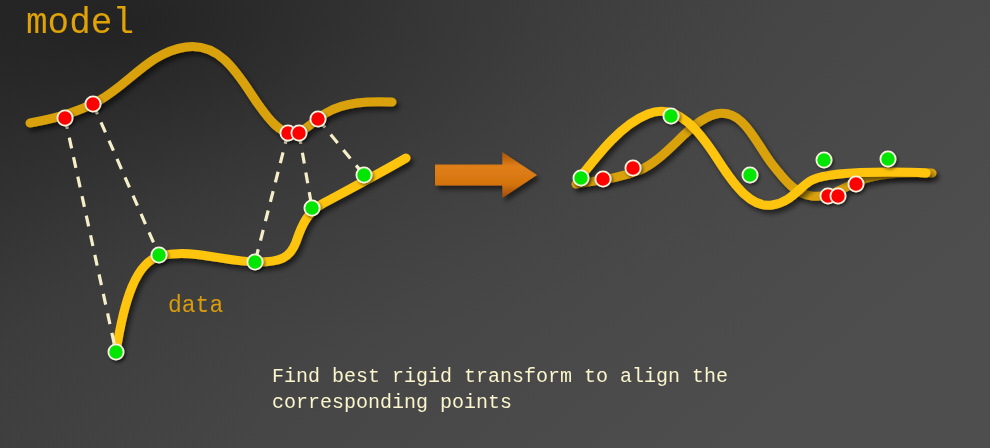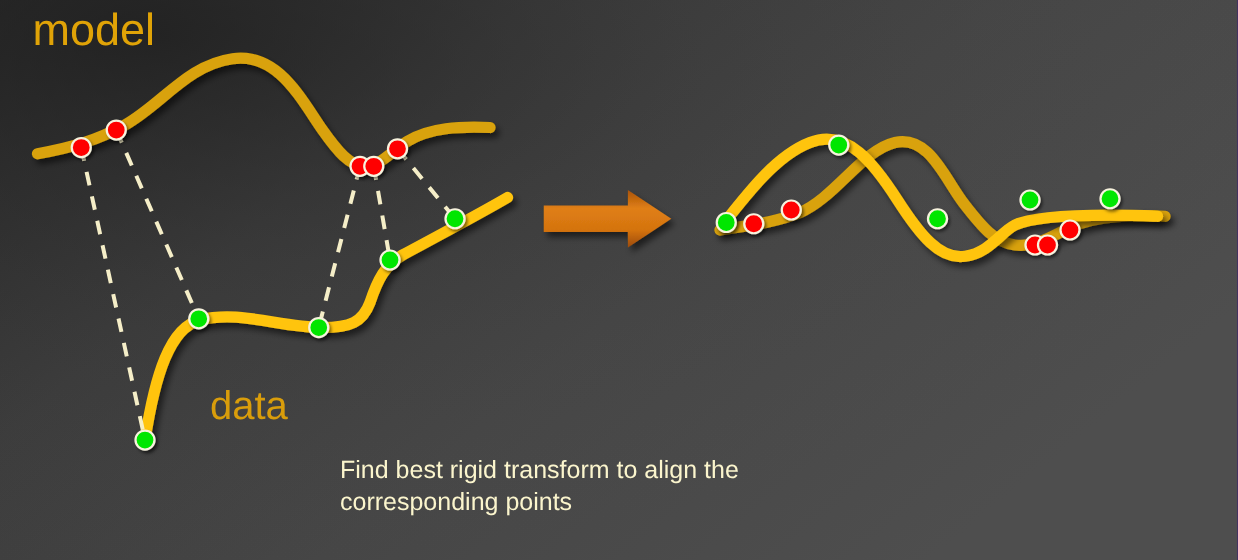--- a/index.html
+++ b/index.html
@@ -5,22 +5,22 @@
   html, body {
     margin: 0;
     padding: 0;
     background: #3f3f3f;
   }
   #slide {
     position: relative;
     width: 990px;
     height: 448px;
     overflow: hidden;
-    font-family: Liberation Sans, sans-serif;
-    background: #4c1d95;
+    font-family: Liberation Mono, monospace;
+    background: #000000;
   }
   #bg {
     position: absolute;
     inset: 0;
     width: 990px;
     height: 448px;
   }
   .label {
     position: absolute;
     white-space: nowrap;
@@ -28,23 +28,22 @@
   }
   #model-label {
     left: 26px;
     top: 6px;
     font-size: 36px;
     color: #e0a307;
   }
   #data-label {
     left: 168px;
     top: 295px;
-    font-size: 32px;
+    font-size: 23px;
     color: #d99d0b;
-    margin-top: 13px;
   }
   #caption {
     position: absolute;
     left: 272px;
     top: 364px;
     font-size: 20px;
     line-height: 1.28;
     color: #fbf5cd;
     white-space: pre-line;
   }

